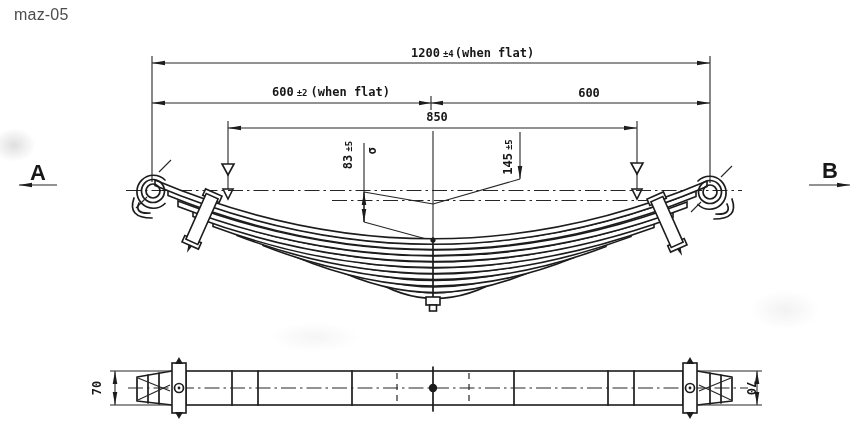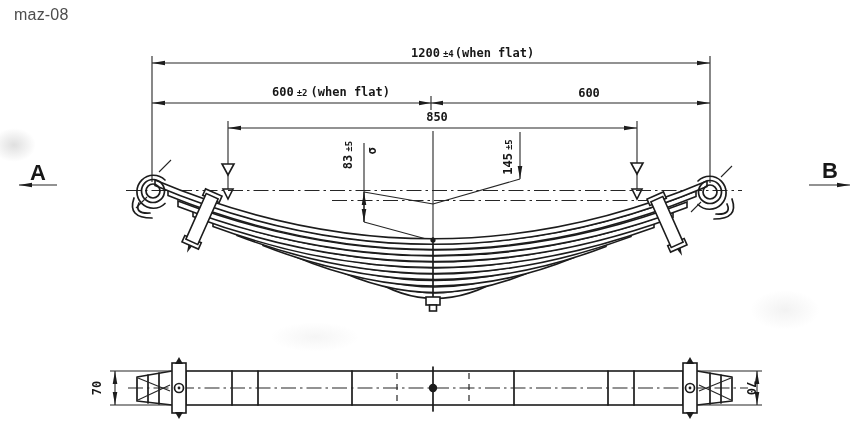--- a/index.html
+++ b/index.html
@@ -33,21 +33,21 @@
   .sm1{left:-8px;top:128px;width:44px;height:34px;
        background:radial-gradient(ellipse at center, rgba(110,110,110,.22), rgba(110,110,110,0) 70%);}
   .sm2{left:750px;top:290px;width:70px;height:40px;
        background:radial-gradient(ellipse at center, rgba(130,130,130,.10), rgba(130,130,130,0) 70%);}
   .sm3{left:270px;top:322px;width:90px;height:30px;
        background:radial-gradient(ellipse at center, rgba(130,130,130,.08), rgba(130,130,130,0) 70%);}
 </style>
 </head>
 <body>
 
-<div class="page-title">maz-08</div>
+<div class="page-title">maz-05</div>
 
 <div class="smudge sm1"></div>
 <div class="smudge sm2"></div>
 <div class="smudge sm3"></div>
 
 <svg width="856" height="430" viewBox="0 0 856 430">
   <defs>
     <marker id="arr" orient="auto-start-reverse" markerWidth="16" markerHeight="8" refX="13" refY="3" markerUnits="userSpaceOnUse">
       <path d="M13,3 L0,0.7 L0,5.3 Z" fill="#1c1c1c"></path>
     </marker>

